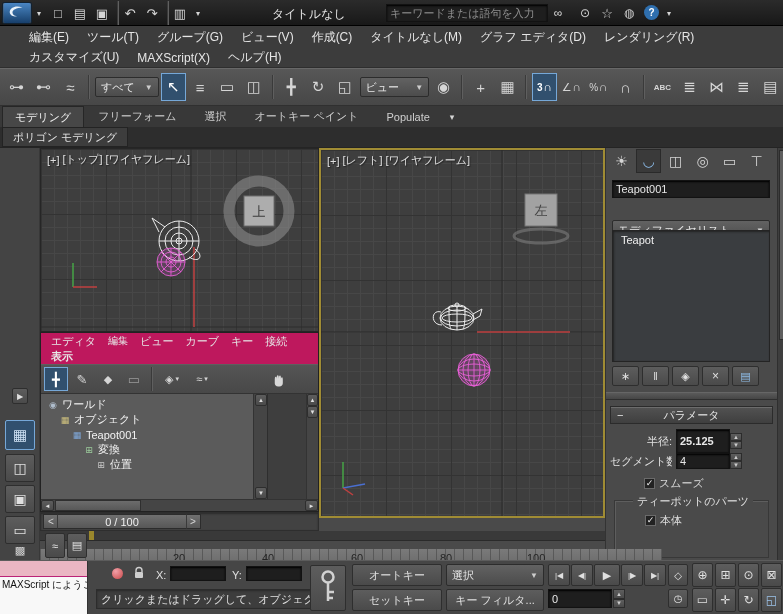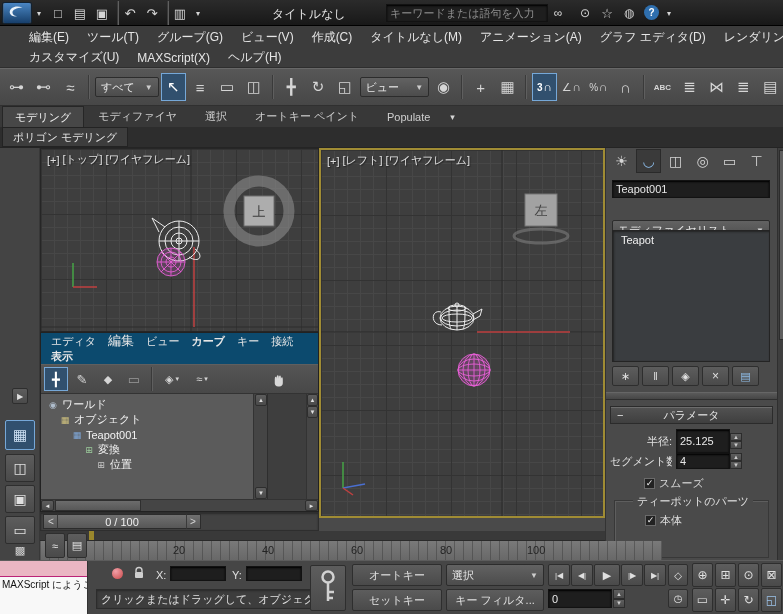--- a/index.html
+++ b/index.html
@@ -82,21 +82,20 @@
     <span class="abs flat" style="left:663px;top:8px;width:12px;height:10px;font-size:8px;">▾</span>
   </div>
 
   <div class="abs flex" style="left:0;top:26px;width:783px;height:22px;background:#3c3c3c;padding-left:20px;">
     <span class="menu-item">編集(E)</span>
     <span class="menu-item">ツール(T)</span>
     <span class="menu-item">グループ(G)</span>
     <span class="menu-item">ビュー(V)</span>
     <span class="menu-item">作成(C)</span>
     <span class="menu-item">タイトルなし(M)</span>
-    <span class="menu-item">アニメーション(A)</span>
     <span class="menu-item">グラフ エディタ(D)</span>
     <span class="menu-item">レンダリング(R)</span>
   </div>
   <div class="abs flex" style="left:0;top:48px;width:783px;height:20px;background:#3c3c3c;border-bottom:1px solid #2e2e2e;padding-left:20px;">
     <span class="menu-item">カスタマイズ(U)</span>
     <span class="menu-item">MAXScript(X)</span>
     <span class="menu-item">ヘルプ(H)</span>
   </div>
 
   <div class="abs flex" style="left:0;top:68px;width:783px;height:38px;background:linear-gradient(#575757,#474747);
@@ -143,21 +142,21 @@
     <span class="flat tbtn" style="font-size:8px;font-weight:bold;">ABC</span>
     <span class="flat tbtn">≣</span>
     <span class="flat tbtn">⋈</span>
     <span class="flat tbtn">≣</span>
     <span class="flat tbtn">▤</span>
   </div>
 
   <div class="abs flex" style="left:0;top:106px;width:783px;height:21px;background:#383838;padding-left:2px;">
     <span style="display:inline-flex;align-items:center;height:21px;padding:0 12px;background:#474747;
                  border:1px solid #262626;border-bottom:none;color:#f0f0f0;">モデリング</span>
-    <span class="menu-item" style="font-size:11px;color:#cfcfcf;padding:0 14px;">モディファイヤ</span>
+    <span class="menu-item" style="font-size:11px;color:#cfcfcf;padding:0 14px;">フリーフォーム</span>
     <span class="menu-item" style="font-size:11px;color:#cfcfcf;padding:0 14px;">選択</span>
     <span class="menu-item" style="font-size:11px;color:#cfcfcf;padding:0 14px;">オートキー ペイント</span>
     <span class="menu-item" style="font-size:11px;color:#cfcfcf;padding:0 14px;">Populate</span>
     <span class="flat" style="width:16px;height:16px;font-size:9px;">▾</span>
   </div>
   <div class="abs flex" style="left:0;top:127px;width:783px;height:21px;background:#2d2d2d;border-bottom:1px solid #242424;">
     <span style="display:inline-flex;align-items:center;height:20px;margin-left:2px;padding:0 10px;background:#3d3d3d;
                  border:1px solid #232323;color:#e4e4e4;">ポリゴン モデリング</span>
   </div>
 
@@ -204,26 +203,26 @@
         <text x="0" y="5" text-anchor="middle" font-size="13" fill="#3a3a3a">上</text>
       </g>
     </svg>
     <span class="abs flex vplab" style="left:6px;top:3px;">
       <span>[+]</span>
       <span>[トップ]</span>
       <span>[ワイヤフレーム]</span>
     </span>
   </div>
 
-  <div class="abs" style="left:40px;top:332px;width:279px;height:180px;background:#0c4a6e;border:1px solid #222;">
+  <div class="abs" style="left:40px;top:332px;width:279px;height:180px;background:#be185d;border:1px solid #222;">
     <div class="abs flex" style="left:0;top:0;width:277px;height:16px;padding-left:4px;">
       <span class="menu-item" style="font-size:11px;padding:0 6px;">エディタ</span>
-      <span class="menu-item" style="font-size:13px;padding:2px 6px;">編集</span>
+      <span class="menu-item" style="font-size:10px;padding:2px 6px;">編集</span>
       <span class="menu-item" style="font-size:11px;padding:0 6px;">ビュー</span>
-      <span class="menu-item" style="font-size:11px;padding:16px 6px;font-weight:bold;">カーブ</span>
+      <span class="menu-item" style="font-size:11px;padding:16px 6px;">カーブ</span>
       <span class="menu-item" style="font-size:11px;padding:0 6px;">キー</span>
       <span class="menu-item" style="font-size:11px;padding:0 6px;">接続</span>
     </div>
     <div class="abs flex" style="left:0;top:16px;width:277px;height:15px;padding-left:4px;">
       <span class="menu-item" style="font-size:11px;padding:0 6px;font-weight:bold;">表示</span>
     </div>
     <div class="abs flex" style="left:0;top:31px;width:277px;height:30px;background:linear-gradient(#555,#484848);
                 border-top:1px solid #5f5f5f;border-bottom:1px solid #333;padding-left:3px;gap:2px;">
       <span class="flat pressed" style="width:24px;height:24px;font-size:13px;">╋</span>
       <span class="flat" style="width:24px;height:24px;font-size:13px;">✎</span>
@@ -358,21 +357,21 @@
       <span class="btn" style="width:27px;height:20px;font-size:12px;">×</span>
       <span class="btn" style="width:27px;height:20px;font-size:11px;color:#8fbde8;">▤</span>
     </div>
     <div class="abs" style="left:0;top:244px;width:171px;height:8px;background:linear-gradient(#5a5a5a,#464646);border-top:1px solid #666;border-bottom:1px solid #2e2e2e;"></div>
     <div class="abs rollhead" style="left:4px;top:258px;width:163px;">
       <span class="abs" style="left:6px;top:2px;">−</span>
       <span>パラメータ</span>
     </div>
     <div class="abs flex" style="left:4px;top:284px;width:164px;height:18px;">
       <span style="width:62px;text-align:right;margin-right:4px;color:#e2e2e2;">半径:</span>
-      <input class="field" style="width: 54px; height: 24px;" value="25.125">
+      <input class="field" style="width: 54px; height: 24px; font-weight: bold;" value="25.125">
       <span class="spin" style="height:16px;">
         <span>▲</span>
         <span>▼</span>
       </span>
     </div>
     <div class="abs flex" style="left:4px;top:304px;width:164px;height:18px;">
       <span style="width:62px;text-align:right;margin-right:4px;color:#e2e2e2;white-space:nowrap;overflow:hidden;">セグメント数:</span>
       <input class="field" style="width: 54px; height: 16px;" value="4">
       <span class="spin" style="height:16px;">
         <span>▲</span>
@@ -392,21 +391,21 @@
     </div>
     <div class="abs" style="left:171px;top:0;width:7px;height:412px;background:#3e3e3e;border-left:1px solid #2f2f2f;">
       <span class="abs" style="left:1px;top:2px;width:5px;height:190px;background:#5e5e5e;border:1px solid #2c2c2c;"></span>
     </div>
   </div>
 
   <div class="abs" style="left:40px;top:531px;width:565px;height:29px;">
     <div class="abs" style="left:0;top:0;width:565px;height:10px;background:#393939;border-bottom:1px solid #2a2a2a;">
       <span class="abs" style="left:49px;top:0;width:5px;height:9px;background:#9a872c;"></span>
     </div>
-    <div class="abs" style="left:0;top:10px;width:622px;height:19px;background:linear-gradient(#7a7a7a,#686868);
+    <div class="abs" style="left:0;top:18px;width:622px;height:19px;background:linear-gradient(#7a7a7a,#686868);
                 background-image:repeating-linear-gradient(90deg,rgba(70,70,70,.6) 0 1px,transparent 1px 9px),linear-gradient(#7a7a7a,#686868);">
       <span class="num" style="left:133px;">20</span>
       <span class="num" style="left:222px;">40</span>
       <span class="num" style="left:311px;">60</span>
       <span class="num" style="left:400px;">80</span>
       <span class="num" style="left:487px;">100</span>
     </div>
     <span class="abs btn" style="left:5px;top:2px;width:20px;height:25px;font-size:11px;">≈</span>
     <span class="abs btn" style="left:27px;top:2px;width:20px;height:25px;font-size:11px;">▤</span>
   </div>

